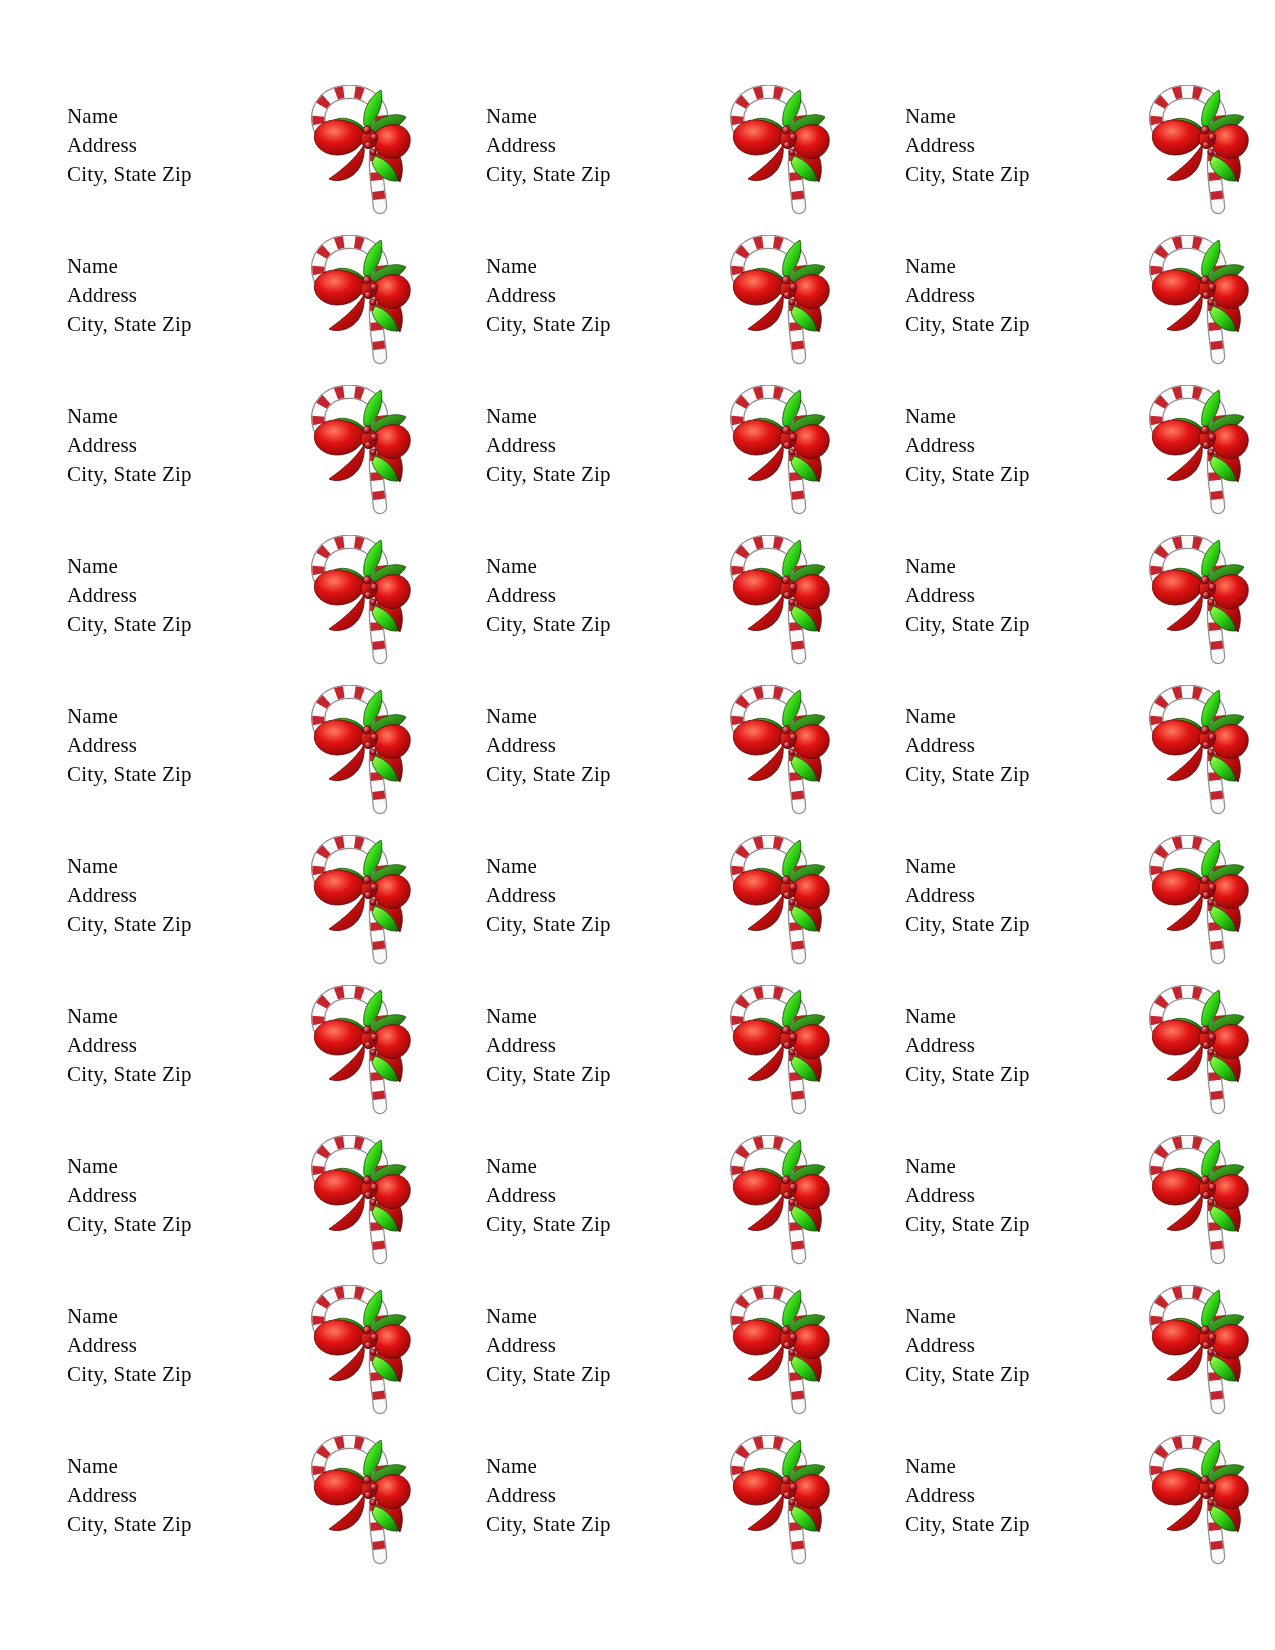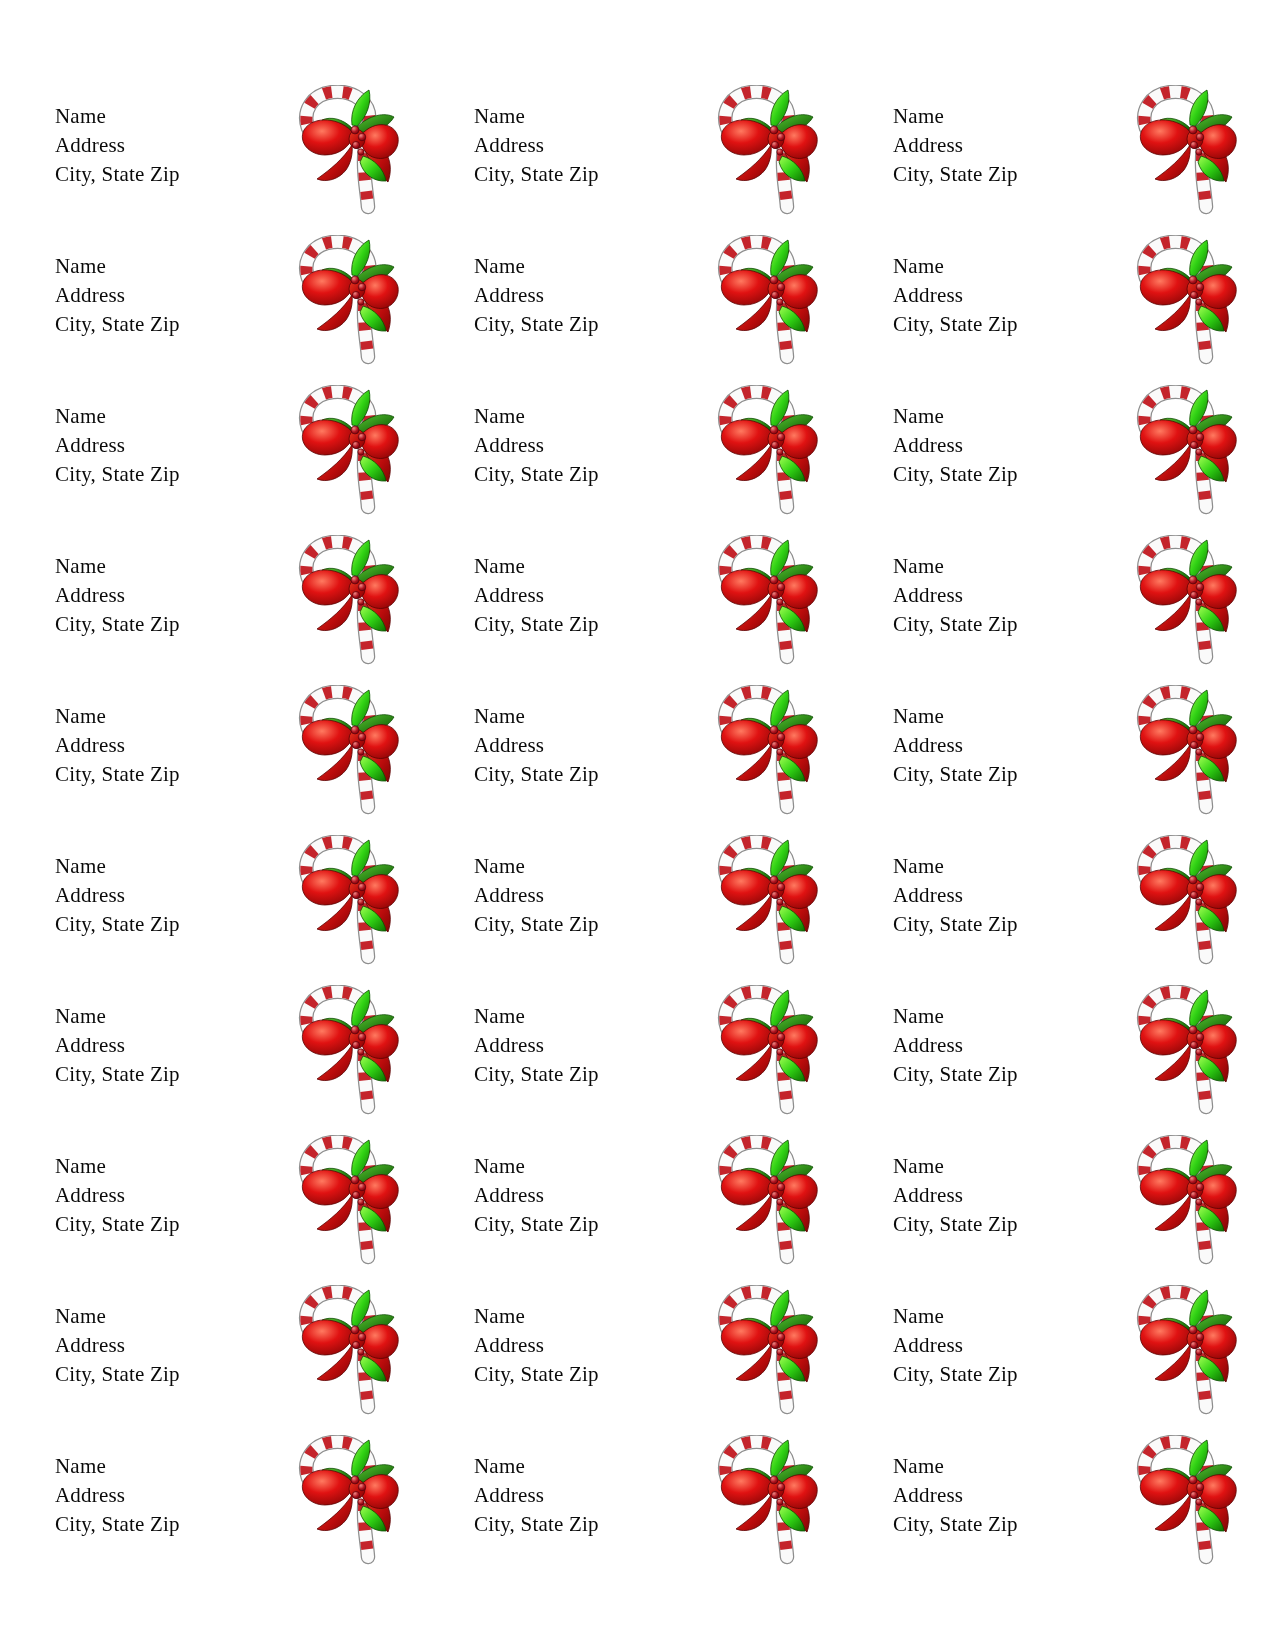--- a/index.html
+++ b/index.html
@@ -12,21 +12,21 @@
     font-family: "Liberation Serif", serif;
   }
   .sheet {
     position: relative;
     width: 1275px;
     height: 1650px;
     background: #ffffff;
   }
   .grid {
     position: absolute;
-    left: 0;
+    left: 12px;
     top: 75px;
     display: grid;
     grid-template-columns: 419px 419px 419px;
     grid-auto-rows: 150px;
   }
   .label-cell {
     position: relative;
     width: 419px;
     height: 150px;
   }

